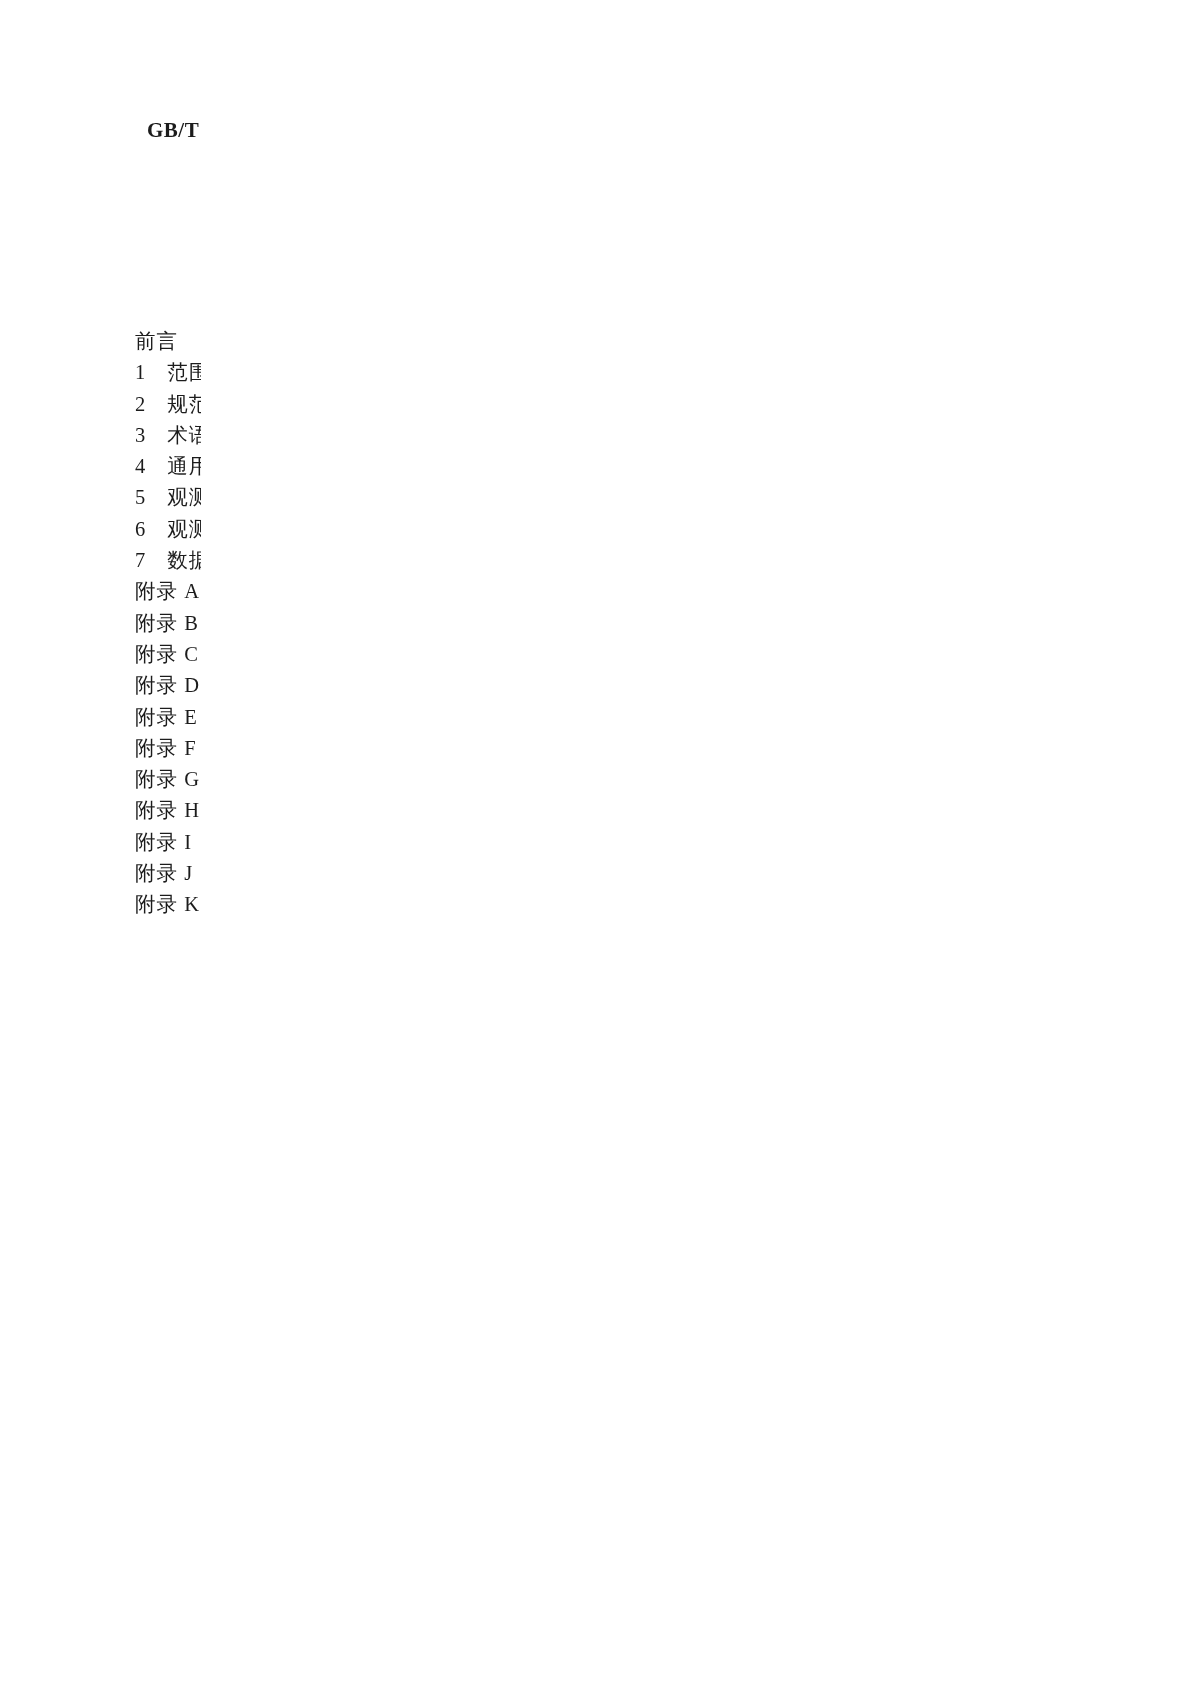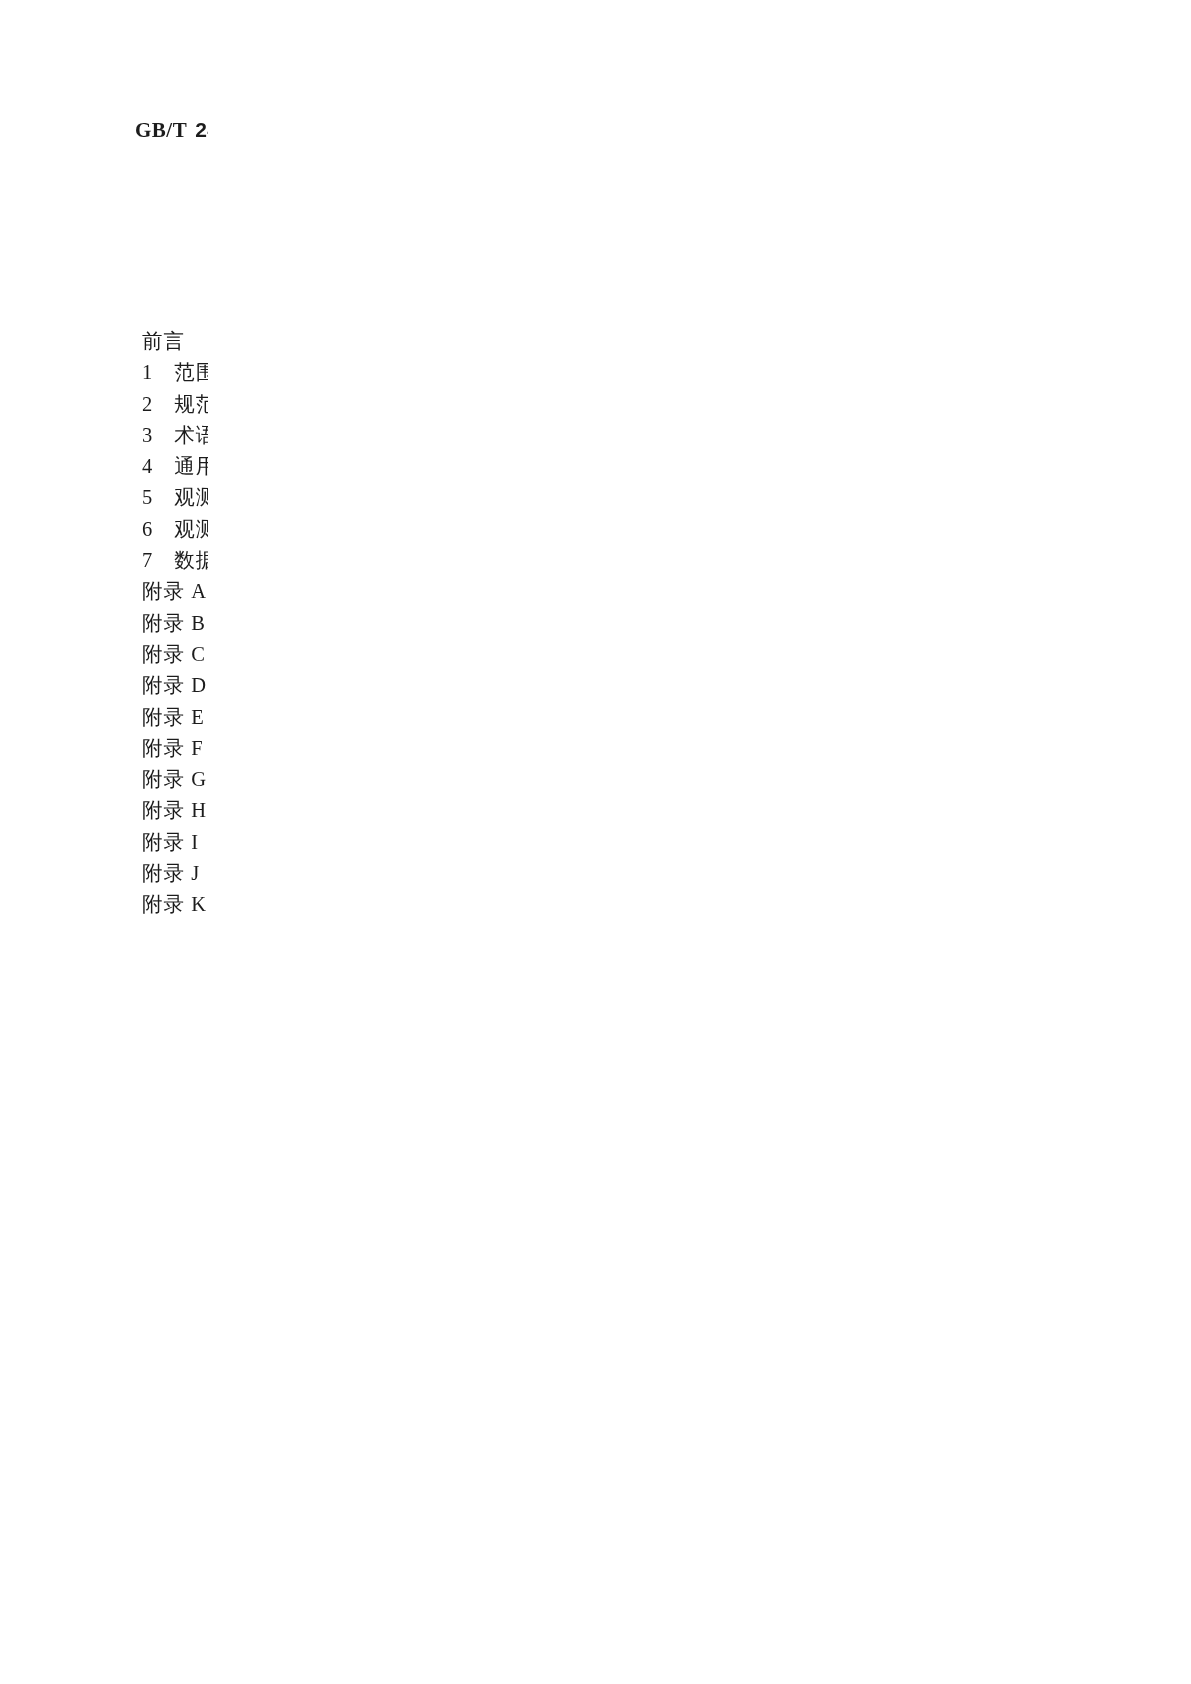--- a/index.html
+++ b/index.html
@@ -21,41 +21,42 @@
     position: absolute;
     left: 135px;
     top: 118px;
     font-size: 21px;
     font-weight: bold;
     letter-spacing: 0.5px;
     white-space: nowrap;
   }
   .doc-header .code {
     font-family: "Liberation Serif", "DejaVu Serif", serif;
+    margin-left: 12px;
   }
   .doc-header .number {
     font-family: "Liberation Sans", "DejaVu Sans", sans-serif;
     font-weight: 600;
     margin-left: 8px;
   }
   .doc-title {
     position: absolute;
     left: 0;
     top: 226px;
     width: 100%;
     text-align: center;
     font-family: "Liberation Sans", "DejaVu Sans", sans-serif;
     font-weight: bold;
     font-size: 31px;
     color: #111111;
     white-space: pre;
   }
   .toc-list {
     position: absolute;
-    left: 142px;
+    left: 135px;
     top: 326px;
     width: 922px;
   }
   .toc-row {
     display: flex;
     align-items: center;
     height: 31.3px;
     font-size: 20.5px;
     line-height: 31.3px;
     white-space: nowrap;

